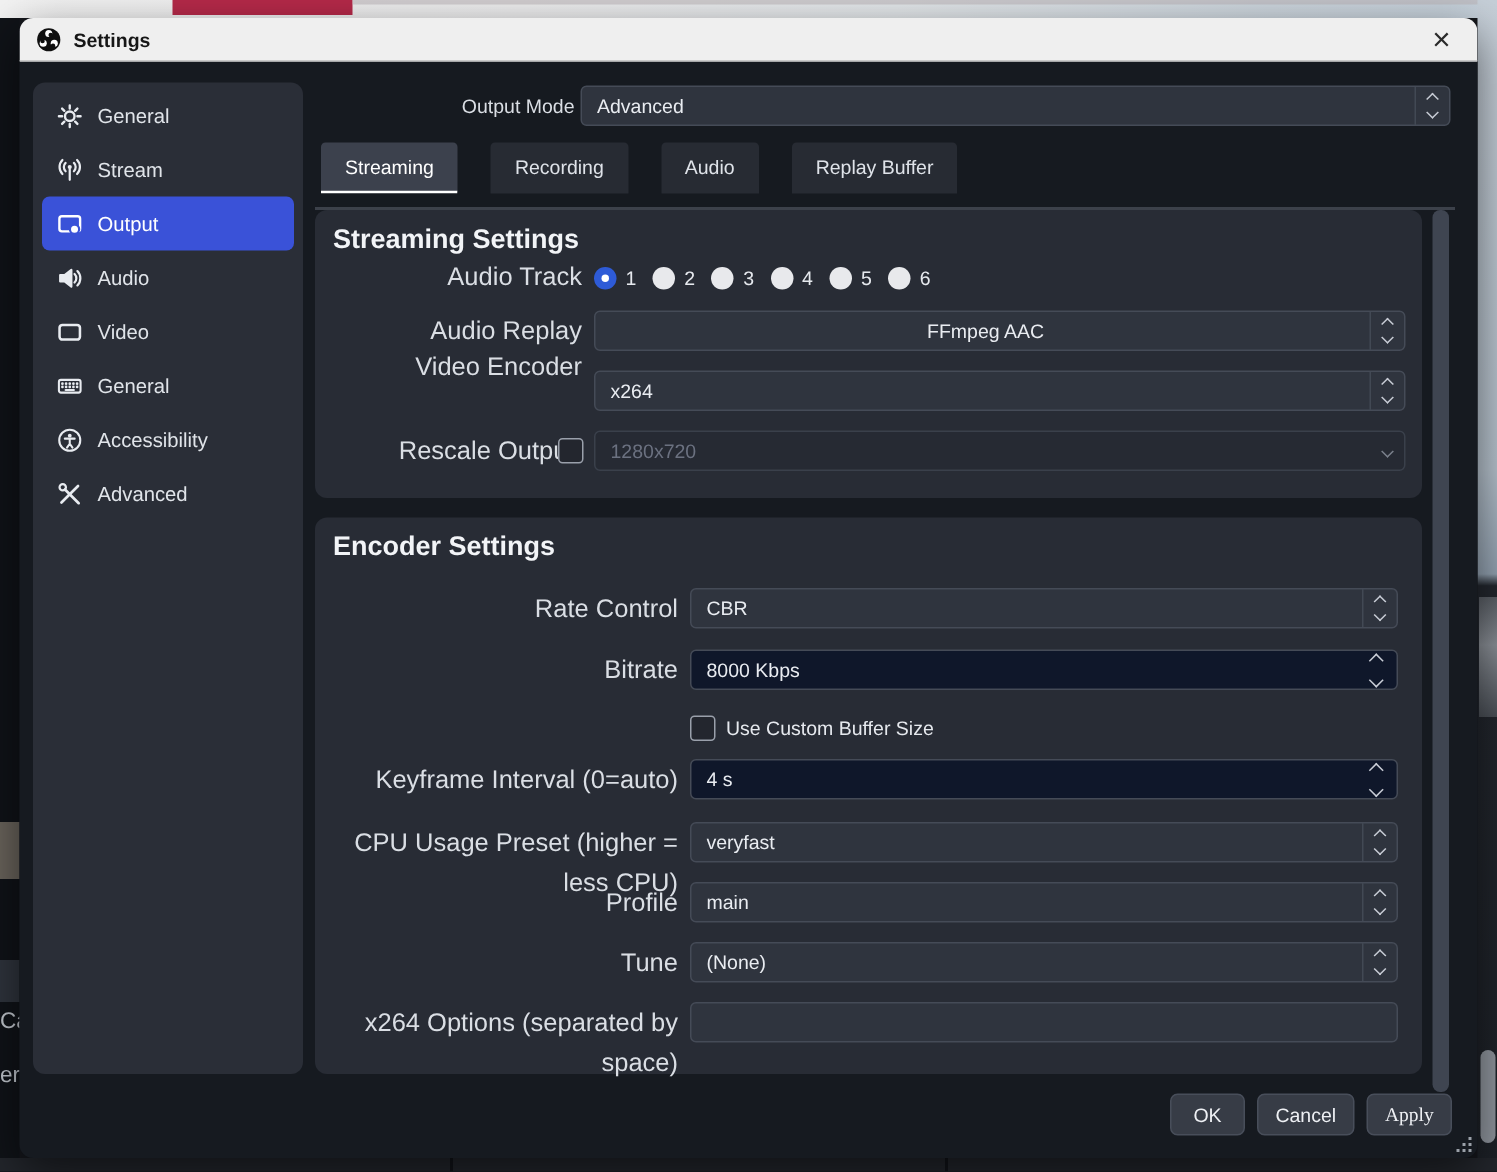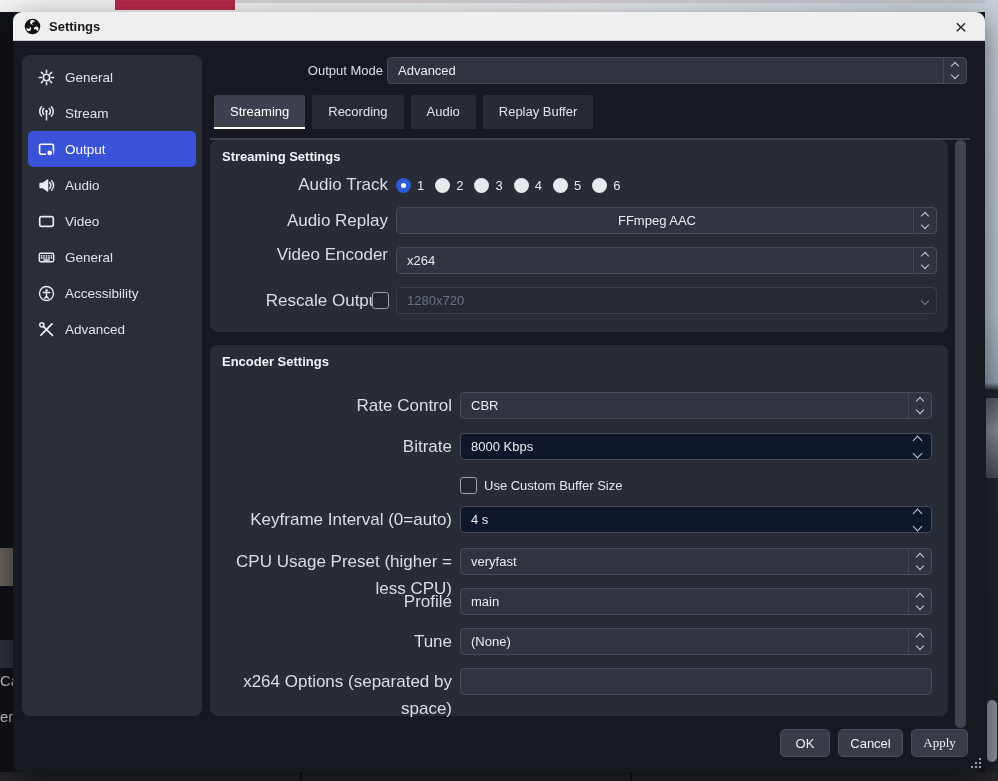--- a/index.html
+++ b/index.html
@@ -71,31 +71,31 @@
     color:#e9ecf1; font-size:13px; }
   .spinbox .cval { flex:1; }
   .spinbox .arrows { display:flex; flex-direction:column; gap:6px; align-items:center; }
   .spinbox .chev { width:7px; height:7px; }
 
   .textinput { position:absolute; height:27px; background:#2f343e; border:1px solid #454b57;
     border-radius:4px; color:#e9ecf1; font-size:13px; padding:0 10px; outline:none;
     font-family:"Liberation Sans", sans-serif; }
 
   
-  .tabs { position:absolute; left:201px; top:83px; display:flex; gap:7px; height:36px; }
+  .tabs { position:absolute; left:201px; top:83px; display:flex; gap:22px; height:36px; }
   .tab { background:#272b33; border-radius:3px 3px 0 0; padding:0 16px; height:34px;
     line-height:34px; color:#dfe3e9; font-size:13px; cursor:pointer; }
   .tab.active { background:#3c414d; color:#ffffff; border-bottom:2.5px solid #ffffff; }
   .tabs-underline { position:absolute; left:197px; top:126px; width:760px; height:2px; background:#3c414a; }
 
   
   .panel { position:absolute; left:197px; width:738px; background:#282c35; border-radius:8px; }
   .panel-streaming { top:128px; height:192px; }
   .panel-encoder { top:333px; height:371px; }
-  .panel .ptitle { position:absolute; left:12px; top:9px; font-size:13px; font-weight:700; color:#f2f4f7; }
+  .panel .ptitle { position:absolute; left:12px; top:9px; font-size:18px; font-weight:700; color:#f2f4f7; }
   .prow-label { position:absolute; text-align:right; color:#dadee4; font-size:17px; line-height:27px; }
   .panel-streaming .prow-label { left:0; width:178px; }
   .panel-encoder .prow-label { left:0; width:242px; }
 
   
   .radio-row { position:absolute; left:186px; top:33px; display:flex; align-items:center; gap:11px; height:20px; }
   .radio-item { display:flex; align-items:center; gap:6px; cursor:pointer; }
   .radio { width:15px; height:15px; border-radius:50%; background:#e8e9ec; position:relative; }
   .radio.sel { background:#2e5bd7; }
   .radio.sel::after { content:""; position:absolute; left:5px; top:5px; width:5px; height:5px;
@@ -283,21 +283,21 @@
 
     <div class="prow-label" style="top:67px;">Audio Replay</div>
     <div class="combo" style="left:186px; top:67px; width:541px;text-align:center;">
       <span class="cval">FFmpeg AAC</span>
       <span class="spin">
           <i class="chev up"></i>
           <i class="chev down"></i>
         </span>
     </div>
 
-    <div class="prow-label" style="top:101px;padding-left:37px;">Video Encoder</div>
+    <div class="prow-label" style="top:91px;padding-left:37px;">Video Encoder</div>
     <div class="combo" style="left:186px; top:107px; width:541px;">
       <span class="cval">x264</span>
       <span class="spin">
           <i class="chev up"></i>
           <i class="chev down"></i>
         </span>
     </div>
 
     <div class="prow-label" style="top:147px; width:155px;margin-left:18px;">Rescale Output</div>
     <span class="checkbox" style="position:absolute; left:162px; top:152px;"></span>

